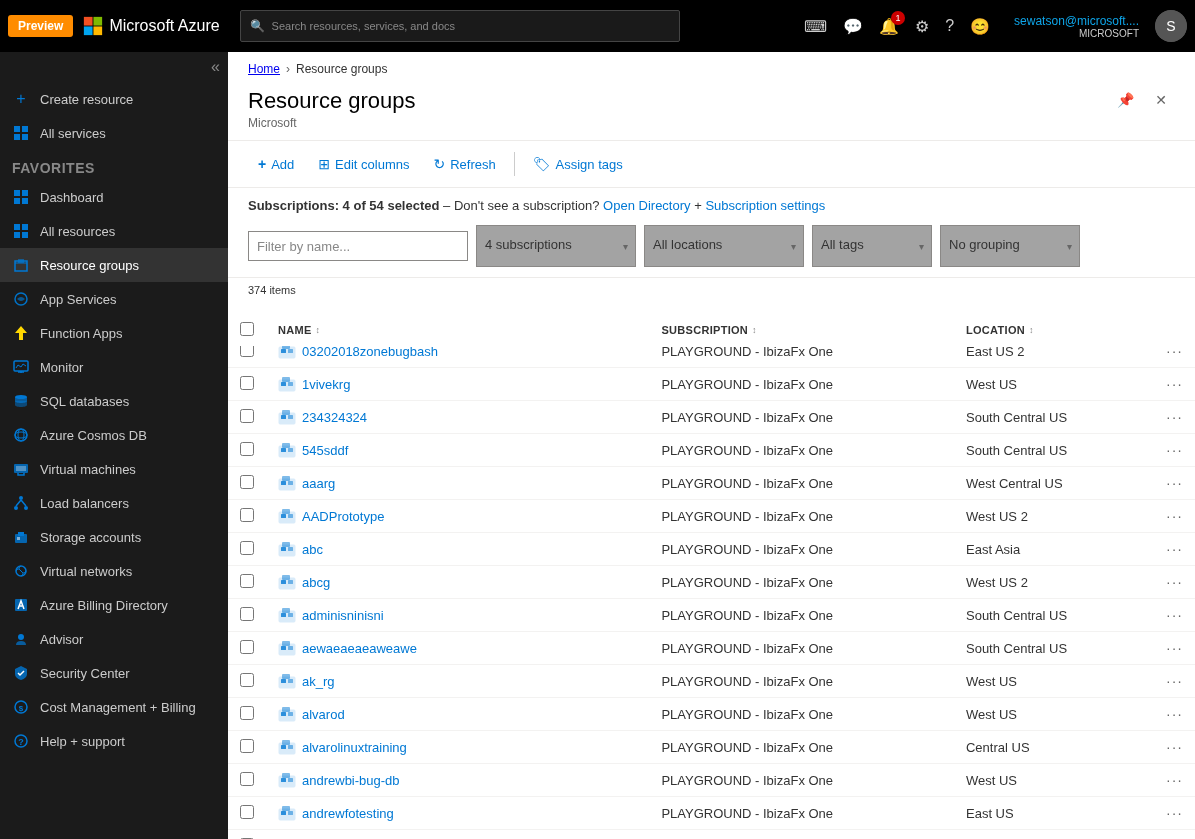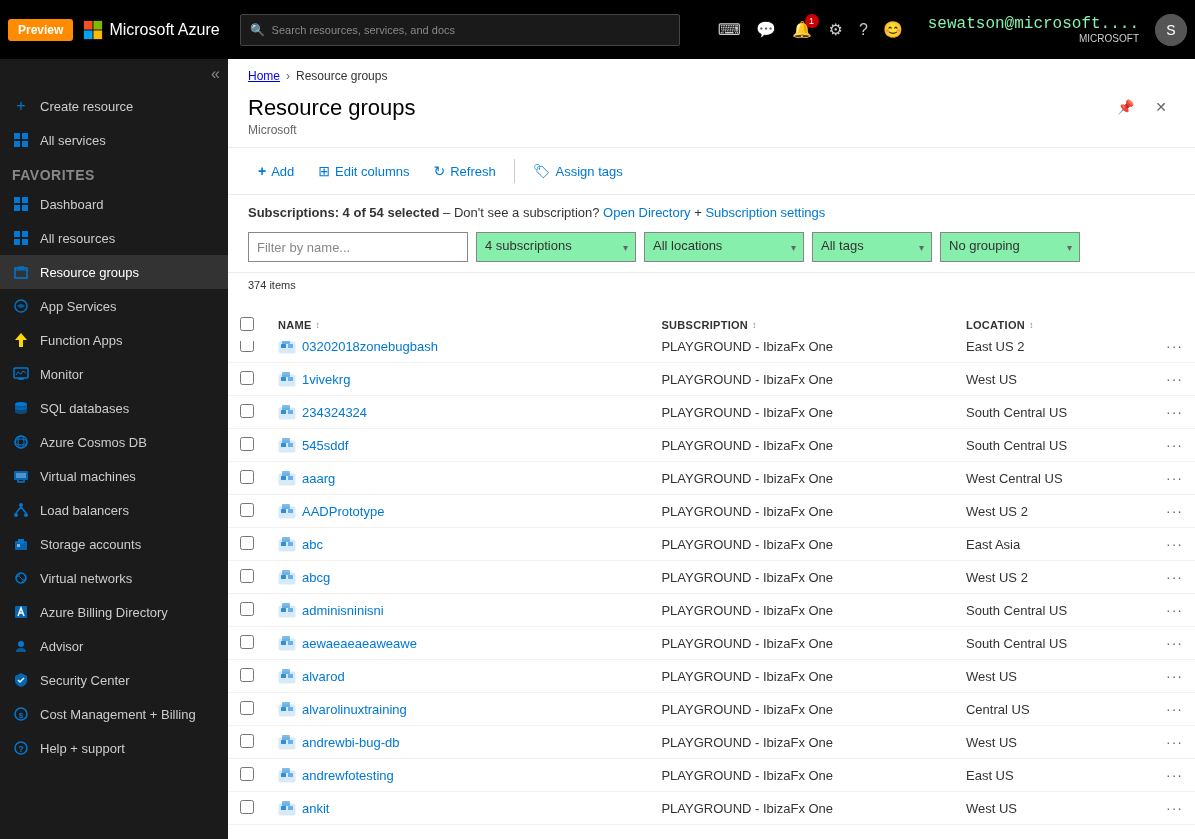--- a/index.html
+++ b/index.html
@@ -1,30 +1,30 @@
 <!DOCTYPE html>
 <html><head>
   <meta charset="utf-8">
   <style>
     * { box-sizing: border-box; margin: 0; padding: 0; }
     body { font-family: 'Segoe UI', Arial, sans-serif; font-size: 13px; background: #f3f2f1; display: flex; flex-direction: column; height: 839px; width: 1195px; overflow: hidden; }
 
     
-    .topbar { display: flex; align-items: center; background: #000; height: 59px; padding: 0 8px; flex-shrink: 0; }
+    .topbar { display: flex; align-items: center; background: #000; height: 52px; padding: 0 8px; flex-shrink: 0; }
     .topbar-preview { background: #ff8c00; color: #fff; font-size: 12px; font-weight: 600; padding: 4px 10px; border-radius: 3px; margin-right: 10px; }
     .topbar-logo { color: #fff; font-size: 16px; font-weight: 300; margin-right: 20px; display: flex; align-items: center; gap: 6px; }
     .topbar-logo-icon { width: 20px; height: 20px; }
     .topbar-search { flex: 1; max-width: 440px; background: #1a1a1a; border: 1px solid #444; border-radius: 2px; display: flex; align-items: center; padding: 0 10px; height: 32px; }
     .topbar-search input { background: transparent; border: none; outline: none; color: #5eead4; font-size: 11px; width: 100%; }
     .topbar-search input::placeholder { color: #888; }
     .topbar-icons { display: flex; align-items: center; gap: 16px; margin-left: auto; color: #ccc; }
     .topbar-icon-btn { color: #ccc; cursor: pointer; font-size: 16px; position: relative; }
     .topbar-badge { background: #c00; color: #fff; font-size: 9px; border-radius: 50%; width: 14px; height: 14px; display: flex; align-items: center; justify-content: center; position: absolute; top: -6px; right: -6px; }
     .topbar-user { display: flex; flex-direction: column; align-items: flex-end; margin-left: 8px; }
-    .topbar-user-name { color: #86efac; font-size: 16px; font-family: Liberation Mono, monospace; }
+    .topbar-user-name { color: #0ea5e9; font-size: 12px; }
     .topbar-user-tenant { color: #ccc; font-size: 10px; }
     .topbar-avatar { width: 32px; height: 32px; border-radius: 50%; background: #555; margin-left: 8px; overflow: hidden; display: flex; align-items: center; justify-content: center; color: #fff; font-size: 14px; }
 
     
     .main-layout { display: flex; flex: 1; overflow: hidden; }
 
     
     .sidebar { width: 228px; background: #1b1b1b; color: #ccc; display: flex; flex-direction: column; overflow-y: auto; flex-shrink: 0; }
     .sidebar-collapse { display: flex; justify-content: flex-end; padding: 6px 8px; }
     .sidebar-collapse-btn { color: #888; cursor: pointer; font-size: 16px; }
@@ -56,21 +56,21 @@
     .toolbar-btn-icon { font-size: 14px; }
 
     
     .sub-bar { padding: 10px 20px 6px; background: #fff; font-size: 13px; color: #333; }
     .sub-bar a { color: #0078d4; text-decoration: none; }
 
     
     .filters { display: flex; align-items: center; gap: 8px; padding: 6px 20px 10px; background: #fff; border-bottom: 1px solid #edebe9; }
     .filter-input { border: 1px solid #8a8886; padding: 4px 8px; font-size: 13px; width: 220px; color: #333; height: 30px; }
     .filter-input::placeholder { color: #888; }
-    .filter-select { border: 1px solid #8a8886; padding: 0 24px 4px 8px; font-size: 13px; height: 30px; color: #333; background: #86efac; appearance: none; cursor: pointer; }
+    .filter-select { border: 1px solid #8a8886; padding: 0 24px 4px 8px; font-size: 13px; height: 42px; color: #333; background: #a3a3a3; appearance: none; cursor: pointer; }
     .filter-select-wrap { position: relative; display: inline-flex; align-items: center; }
     .filter-select-wrap::after { content: '▾'; position: absolute; right: 8px; pointer-events: none; color: #666; font-size: 10px; }
 
     
     .items-count { padding: 6px 20px; font-size: 11px; color: #333; background: #fff; }
 
     
     .table-container { flex: 1; overflow-y: auto; overflow-x: hidden; position: relative; }
     .table { width: 100%; border-collapse: collapse; }
     .table th { text-align: left; padding: 8px 12px; font-size: 11px; font-weight: 600; color: #333; text-transform: uppercase; letter-spacing: 0.3px; border-bottom: 1px solid #edebe9; background: #fff; position: sticky; top: 12px; z-index: 1; white-space: nowrap; }
@@ -699,20 +699,45 @@
         <input type="checkbox" class="row-checkbox" style="">
       </td>
       <td class="table-name-col">
         <a class="resource-link" href="#">
           <svg class="rg-icon" viewBox="0 0 18 18" fill="none" xmlns="http://www.w3.org/2000/svg">
             <rect x="1" y="5" width="16" height="11" rx="1" fill="#0078d4" opacity="0.15" stroke="#0078d4" stroke-width="1"></rect>
             <rect x="4" y="2" width="8" height="5" rx="1" fill="#0078d4" opacity="0.5"></rect>
             <rect x="3" y="7" width="5" height="4" rx="0.5" fill="#0078d4" opacity="0.8"></rect>
             <rect x="10" y="7" width="5" height="4" rx="0.5" fill="#0078d4" opacity="0.5"></rect>
           </svg>
+          <span>ak_rg</span>
+        </a>
+      </td>
+      <td class="table-sub-col">
+        <span>PLAYGROUND - IbizaFx One</span>
+      </td>
+      <td class="table-loc-col">
+        <span>West US</span>
+      </td>
+      <td class="table-actions-col">
+        <span class="row-actions">···</span>
+      </td>
+    </tr>
+            <tr>
+      <td class="table-checkbox">
+        <input type="checkbox" class="row-checkbox" style="">
+      </td>
+      <td class="table-name-col">
+        <a class="resource-link" href="#">
+          <svg class="rg-icon" viewBox="0 0 18 18" fill="none" xmlns="http://www.w3.org/2000/svg">
+            <rect x="1" y="5" width="16" height="11" rx="1" fill="#0078d4" opacity="0.15" stroke="#0078d4" stroke-width="1"></rect>
+            <rect x="4" y="2" width="8" height="5" rx="1" fill="#0078d4" opacity="0.5"></rect>
+            <rect x="3" y="7" width="5" height="4" rx="0.5" fill="#0078d4" opacity="0.8"></rect>
+            <rect x="10" y="7" width="5" height="4" rx="0.5" fill="#0078d4" opacity="0.5"></rect>
+          </svg>
           <span>alvarod</span>
         </a>
       </td>
       <td class="table-sub-col">
         <span>PLAYGROUND - IbizaFx One</span>
       </td>
       <td class="table-loc-col">
         <span>West US</span>
       </td>
       <td class="table-actions-col">

